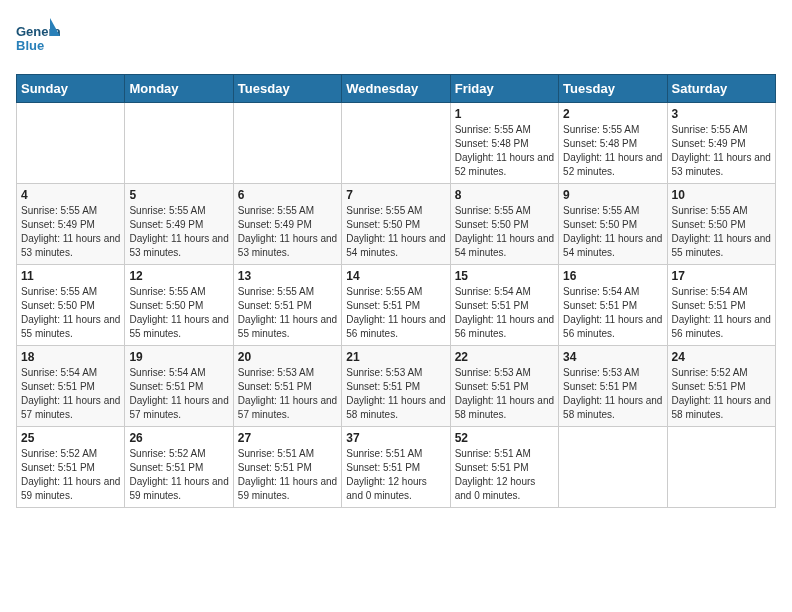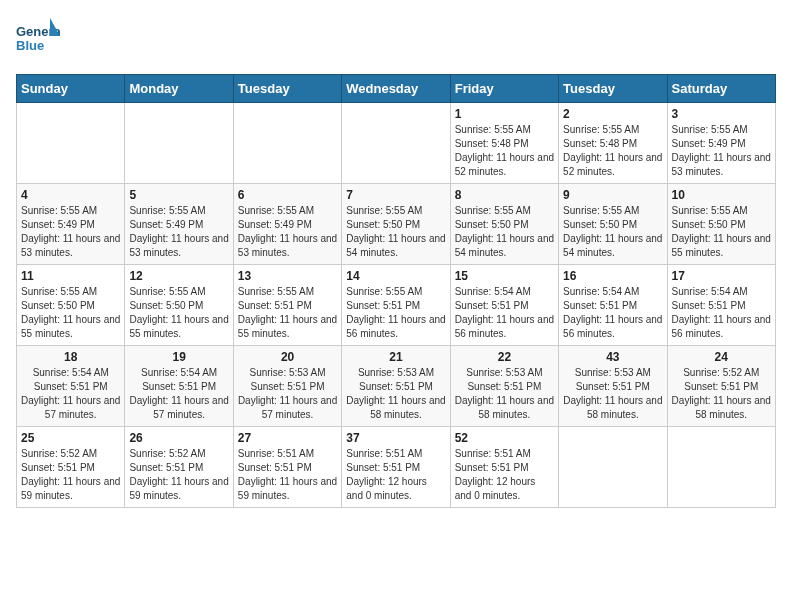--- a/index.html
+++ b/index.html
@@ -209,21 +209,21 @@
 Sunset: 5:51 PM
 Daylight: 11 hours and 56 minutes.</div>
         </td>
         <td>
           <div class="day-number">17</div>
           <div class="day-info" style="white-space: pre-line;">Sunrise: 5:54 AM
 Sunset: 5:51 PM
 Daylight: 11 hours and 56 minutes.</div>
         </td>
       </tr>
-      <tr style="background: #fde047; text-align: center;">
+      <tr style="background: #fde047;">
         <td>
           <div class="day-number">18</div>
           <div class="day-info" style="white-space: pre-line;">Sunrise: 5:54 AM
 Sunset: 5:51 PM
 Daylight: 11 hours and 57 minutes.</div>
         </td>
         <td>
           <div class="day-number">19</div>
           <div class="day-info" style="white-space: pre-line;">Sunrise: 5:54 AM
 Sunset: 5:51 PM
@@ -241,21 +241,21 @@
 Sunset: 5:51 PM
 Daylight: 11 hours and 58 minutes.</div>
         </td>
         <td>
           <div class="day-number">22</div>
           <div class="day-info" style="white-space: pre-line;">Sunrise: 5:53 AM
 Sunset: 5:51 PM
 Daylight: 11 hours and 58 minutes.</div>
         </td>
         <td>
-          <div class="day-number">43</div>
+          <div class="day-number">34</div>
           <div class="day-info" style="white-space: pre-line;">Sunrise: 5:53 AM
 Sunset: 5:51 PM
 Daylight: 11 hours and 58 minutes.</div>
         </td>
         <td>
           <div class="day-number">24</div>
           <div class="day-info" style="white-space: pre-line;">Sunrise: 5:52 AM
 Sunset: 5:51 PM
 Daylight: 11 hours and 58 minutes.</div>
         </td>

